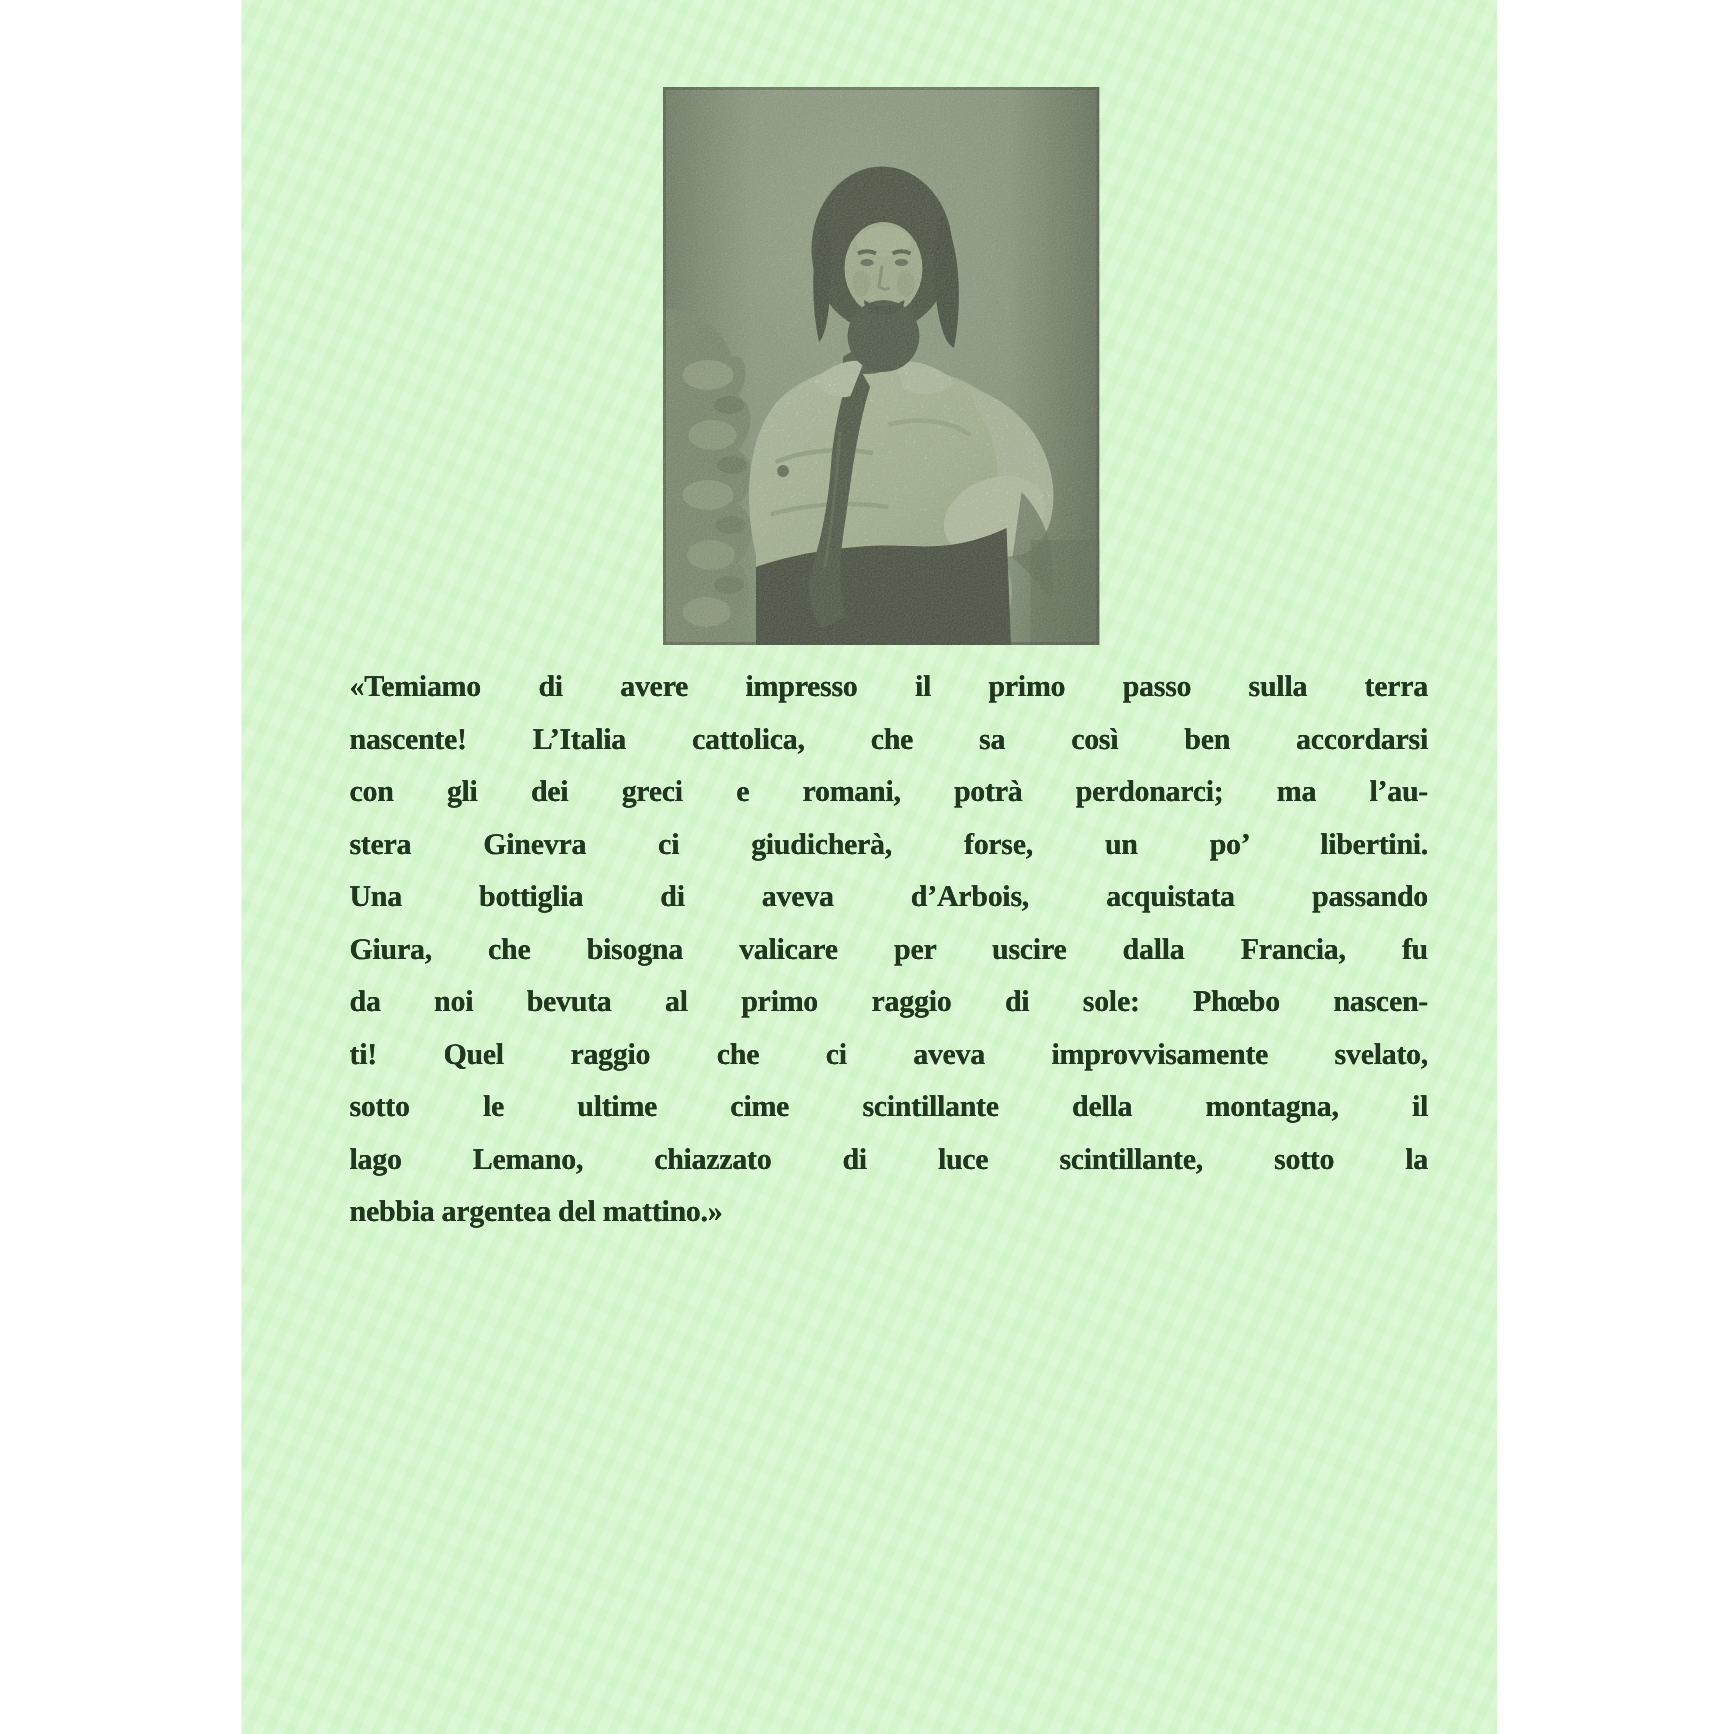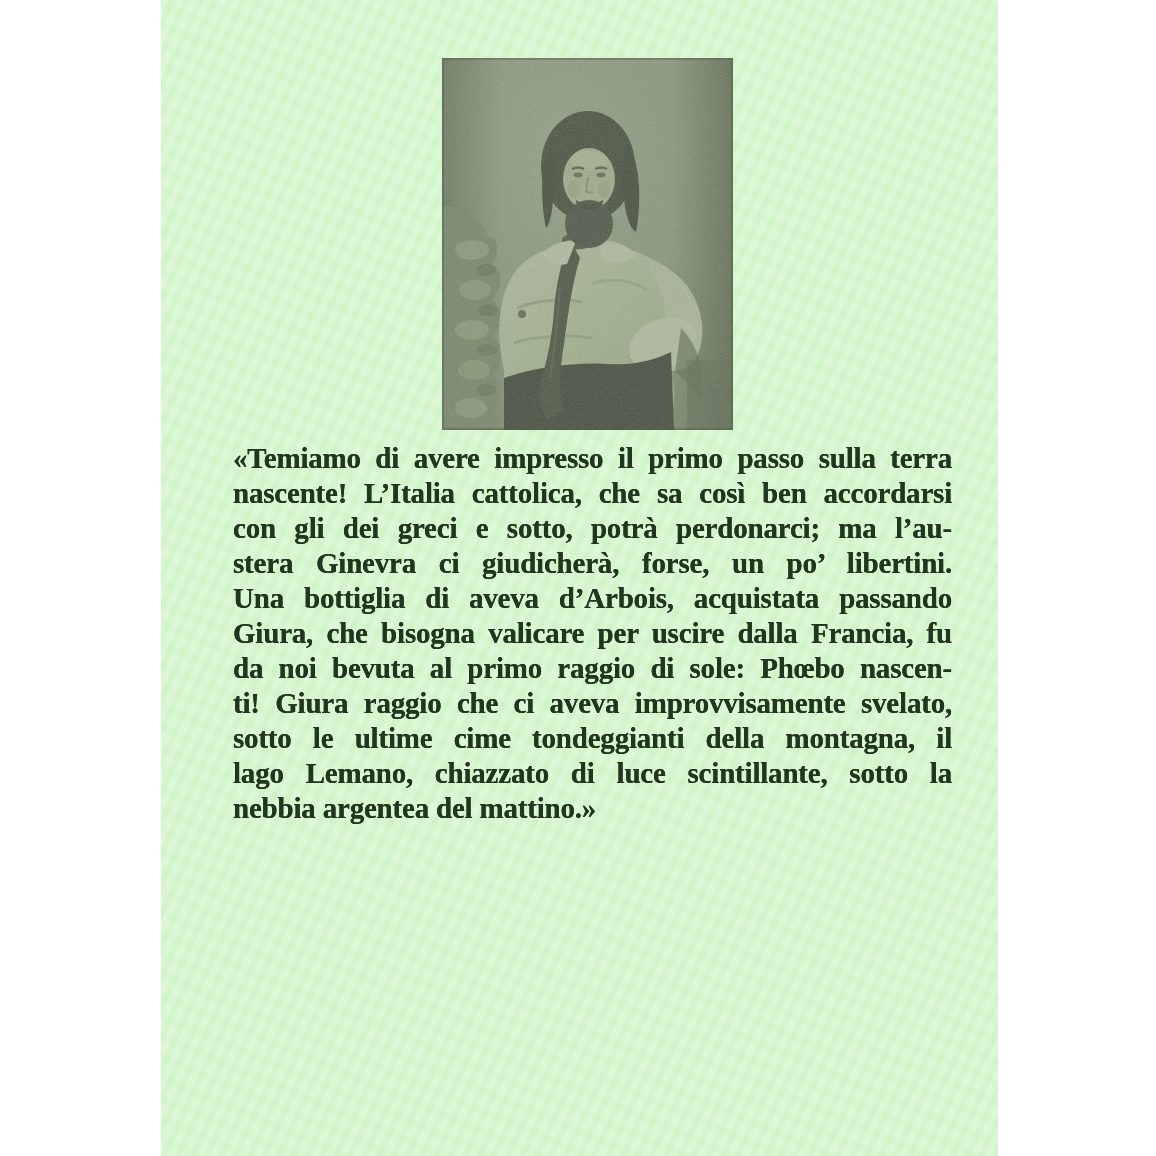--- a/index.html
+++ b/index.html
@@ -37,21 +37,21 @@
     z-index: 2;
   }
   .photo svg { display: block; }
   .quote {
     position: absolute;
     left: 72px; top: 441px;
     width: 719px;
     z-index: 2;
     font-family: "Liberation Serif", "DejaVu Serif", serif;
     font-weight: 700;
-    font-size: 29px;
+    font-size: 20px;
     line-height: 35px;
     letter-spacing: -0.2px;
     color: var(--ink, #20361f);
     text-shadow: 0 0 0.35px currentColor;
   }
   .quote-line {
     text-align: justify;
     text-align-last: justify;
     white-space: normal;
   }
@@ -153,25 +153,25 @@
 
         <rect width="291" height="372" filter="url(#grain)" opacity="0.45"></rect>
         <rect width="291" height="372" filter="url(#grainLight)" opacity="0.22"></rect>
       </svg>
     </div>
 
     <div class="quote">
 
     <div class="quote-line">«Temiamo di avere impresso il primo passo sulla terra</div>
         <div class="quote-line">nascente! L’Italia cattolica, che sa così ben accordarsi</div>
-        <div class="quote-line">con gli dei greci e sotto, potrà perdonarci; ma l’au-</div>
+        <div class="quote-line">con gli dei greci e romani, potrà perdonarci; ma l’au-</div>
         <div class="quote-line">stera Ginevra ci giudicherà, forse, un po’ libertini.</div>
         <div class="quote-line">Una bottiglia di aveva d’Arbois, acquistata passando</div>
         <div class="quote-line">Giura, che bisogna valicare per uscire dalla Francia, fu</div>
         <div class="quote-line">da noi bevuta al primo raggio di sole: Phœbo nascen-</div>
-        <div class="quote-line">ti! Giura raggio che ci aveva improvvisamente svelato,</div>
-        <div class="quote-line">sotto le ultime cime tondeggianti della montagna, il</div>
+        <div class="quote-line">ti! Quel raggio che ci aveva improvvisamente svelato,</div>
+        <div class="quote-line">sotto le ultime cime scintillante della montagna, il</div>
         <div class="quote-line">lago Lemano, chiazzato di luce scintillante, sotto la</div>
         <div class="quote-line">nebbia argentea del mattino.»</div>
       </div>
 
   </div>
 </div>
 
 </body></html>

